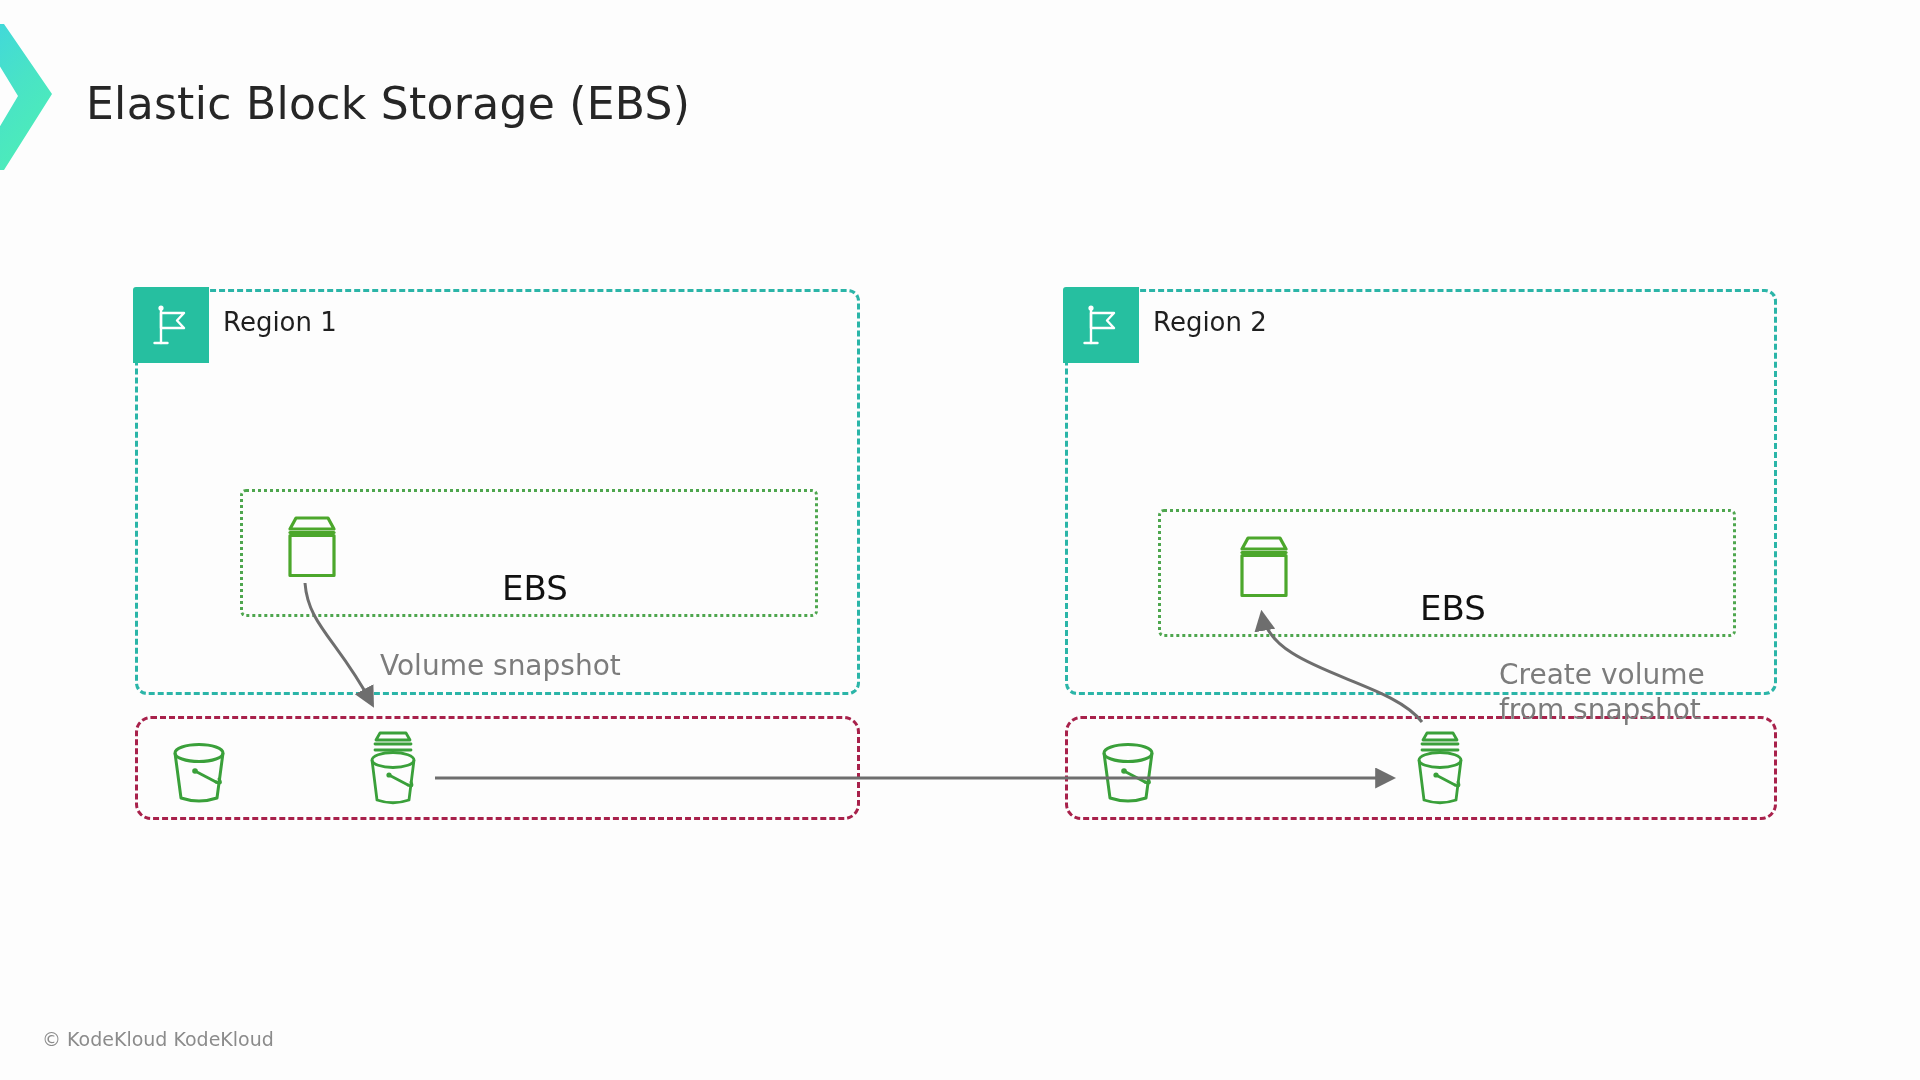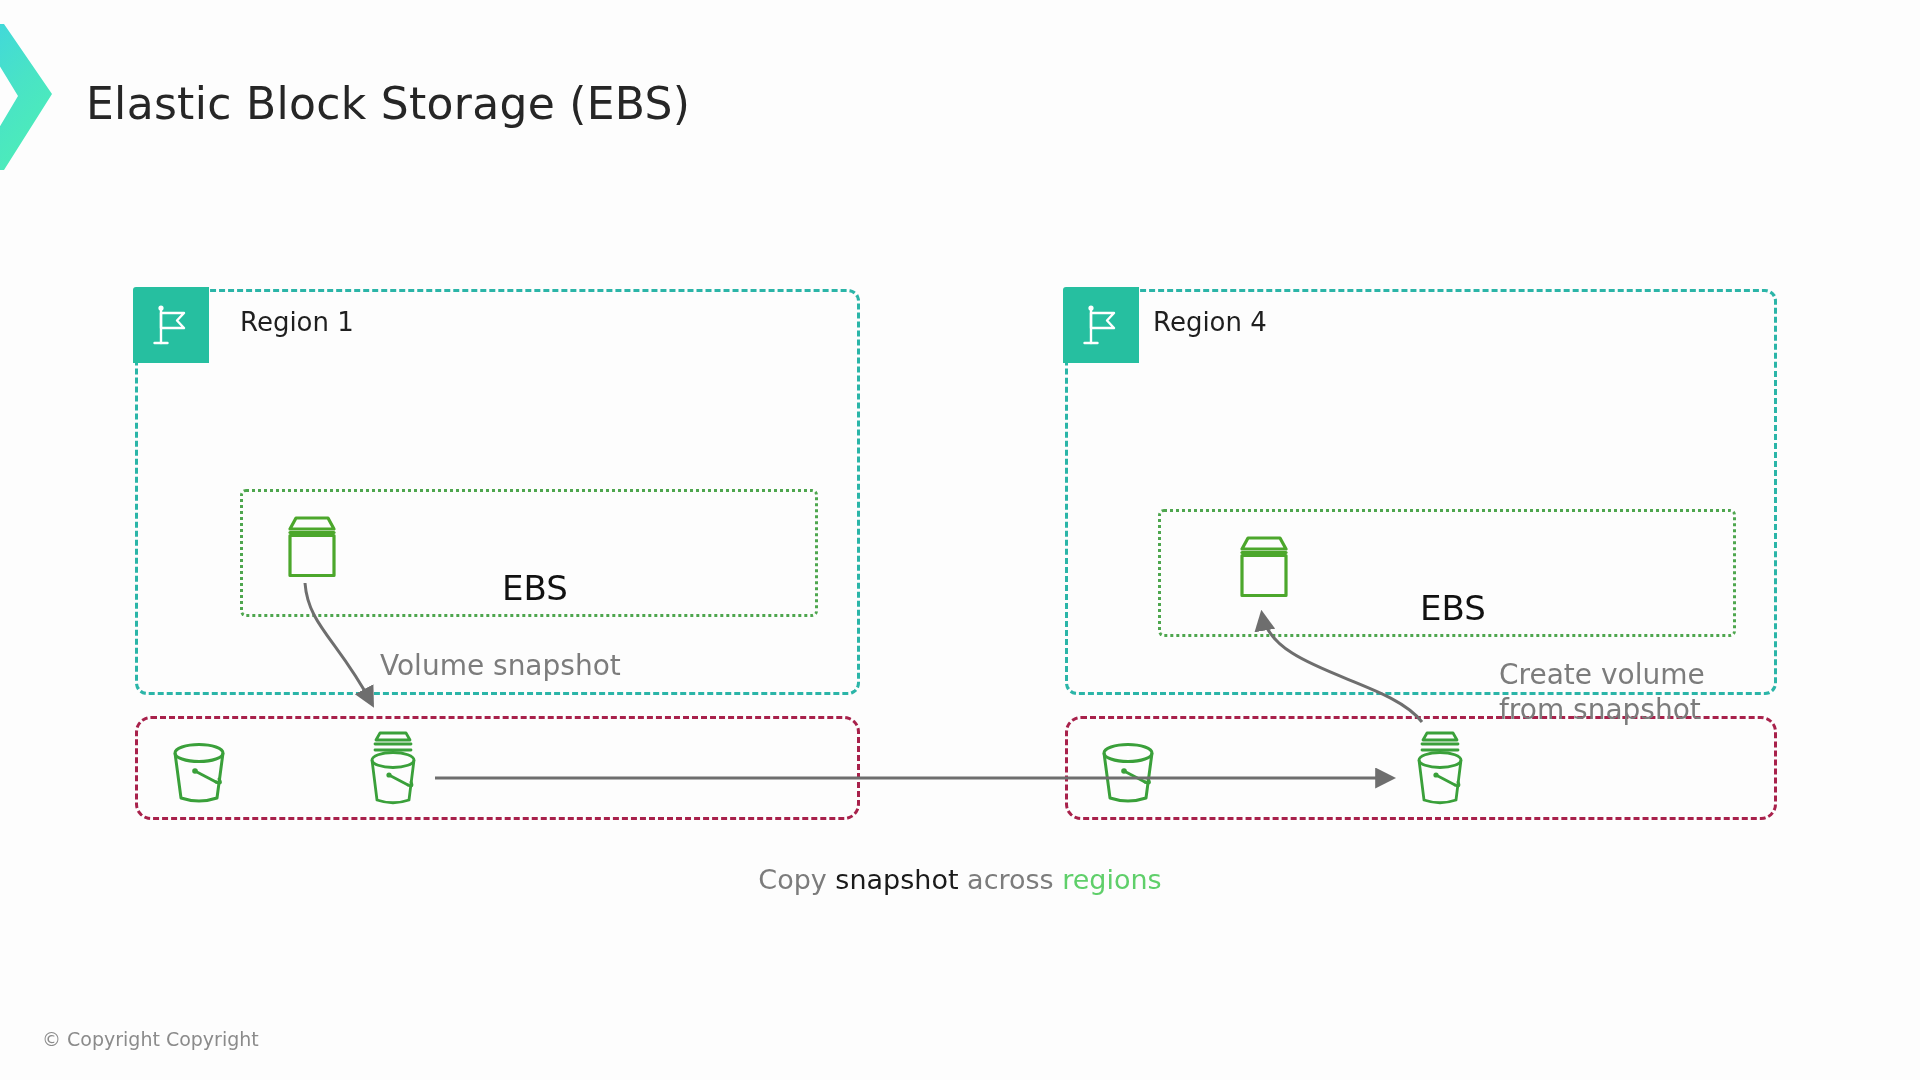--- a/index.html
+++ b/index.html
@@ -179,42 +179,42 @@
   <div class="region-box" id="region-1"></div>
 
   <div class="region-badge" style="left:133px; top:287px; position:absolute;">
     <svg width="44" height="46" viewBox="0 0 44 46">
       <circle cx="12" cy="6" r="2.6" fill="#ffffff"></circle>
       <line x1="12" y1="8" x2="12" y2="41" stroke="#ffffff" stroke-width="2.4" stroke-linecap="round"></line>
       <line x1="5.5" y1="41" x2="18.5" y2="41" stroke="#ffffff" stroke-width="2.4" stroke-linecap="round"></line>
       <path d="M12 11 L35 11 L28 18.5 L35 26 L12 26 Z" fill="none" stroke="#ffffff" stroke-width="2.4" stroke-linejoin="round"></path>
     </svg>
   </div>
-  <div class="region-label" style="left:240px; top:307px; position:absolute;">Region 1</div>
+  <div class="region-label" style="left:223px; top:307px; position:absolute;">Region 1</div>
 
   <div class="ebs-box" id="ebs-box-1"></div>
   <div class="ebs-label" id="ebs-label-1">EBS</div>
 
   <svg class="volume-icon" id="volume-icon-1" viewBox="0 0 62 68">
     <path d="M9 16 L15 5 L47 5 L53 16 Z" fill="none" stroke="#4ca72c" stroke-width="3.2" stroke-linejoin="round"></path>
     <line x1="9" y1="19.5" x2="53" y2="19.5" stroke="#4ca72c" stroke-width="3.2" stroke-linecap="round"></line>
     <rect x="9" y="22.5" width="44" height="40" fill="none" stroke="#4ca72c" stroke-width="3.2" stroke-linejoin="round"></rect>
   </svg>
 
   <div class="region-box" id="region-2"></div>
 
   <div class="region-badge" style="left:1063px; top:287px; position:absolute;">
     <svg width="44" height="46" viewBox="0 0 44 46">
       <circle cx="12" cy="6" r="2.6" fill="#ffffff"></circle>
       <line x1="12" y1="8" x2="12" y2="41" stroke="#ffffff" stroke-width="2.4" stroke-linecap="round"></line>
       <line x1="5.5" y1="41" x2="18.5" y2="41" stroke="#ffffff" stroke-width="2.4" stroke-linecap="round"></line>
       <path d="M12 11 L35 11 L28 18.5 L35 26 L12 26 Z" fill="none" stroke="#ffffff" stroke-width="2.4" stroke-linejoin="round"></path>
     </svg>
   </div>
-  <div class="region-label" style="left:1153px; top:307px; position:absolute;">Region 4</div>
+  <div class="region-label" style="left:1153px; top:307px; position:absolute;">Region 2</div>
 
   <div class="ebs-box" id="ebs-box-2"></div>
   <div class="ebs-label" id="ebs-label-2">EBS</div>
 
   <svg class="volume-icon" id="volume-icon-2" viewBox="0 0 62 68">
     <path d="M9 16 L15 5 L47 5 L53 16 Z" fill="none" stroke="#4ca72c" stroke-width="3.2" stroke-linejoin="round"></path>
     <line x1="9" y1="19.5" x2="53" y2="19.5" stroke="#4ca72c" stroke-width="3.2" stroke-linecap="round"></line>
     <rect x="9" y="22.5" width="44" height="40" fill="none" stroke="#4ca72c" stroke-width="3.2" stroke-linejoin="round"></rect>
   </svg>
 
@@ -270,19 +270,16 @@
 
     <path d="M 435 778 L 1392 778" fill="none" stroke="#6e6e6e" stroke-width="3" marker-end="url(#arrowHead)"></path>
 
     <path d="M 1422 722 C 1388 678 1272 672 1262 614" fill="none" stroke="#6e6e6e" stroke-width="3" marker-end="url(#arrowHead)"></path>
   </svg>
 
   <div class="annotation" id="annot-volume-snapshot">Volume snapshot</div>
   <div class="annotation" id="annot-create-volume">Create volume
 from snapshot</div>
 
-  <div class="caption">
-    <span class="cap-plain">Copy </span><span class="cap-strong">snapshot</span><span class="cap-plain"> across </span><span class="cap-green">regions</span>
-  </div>
-
-  <div class="copyright">© Copyright Copyright</div>
+
+  <div class="copyright">© KodeKloud KodeKloud</div>
 
 </div>
 
 </body></html>

